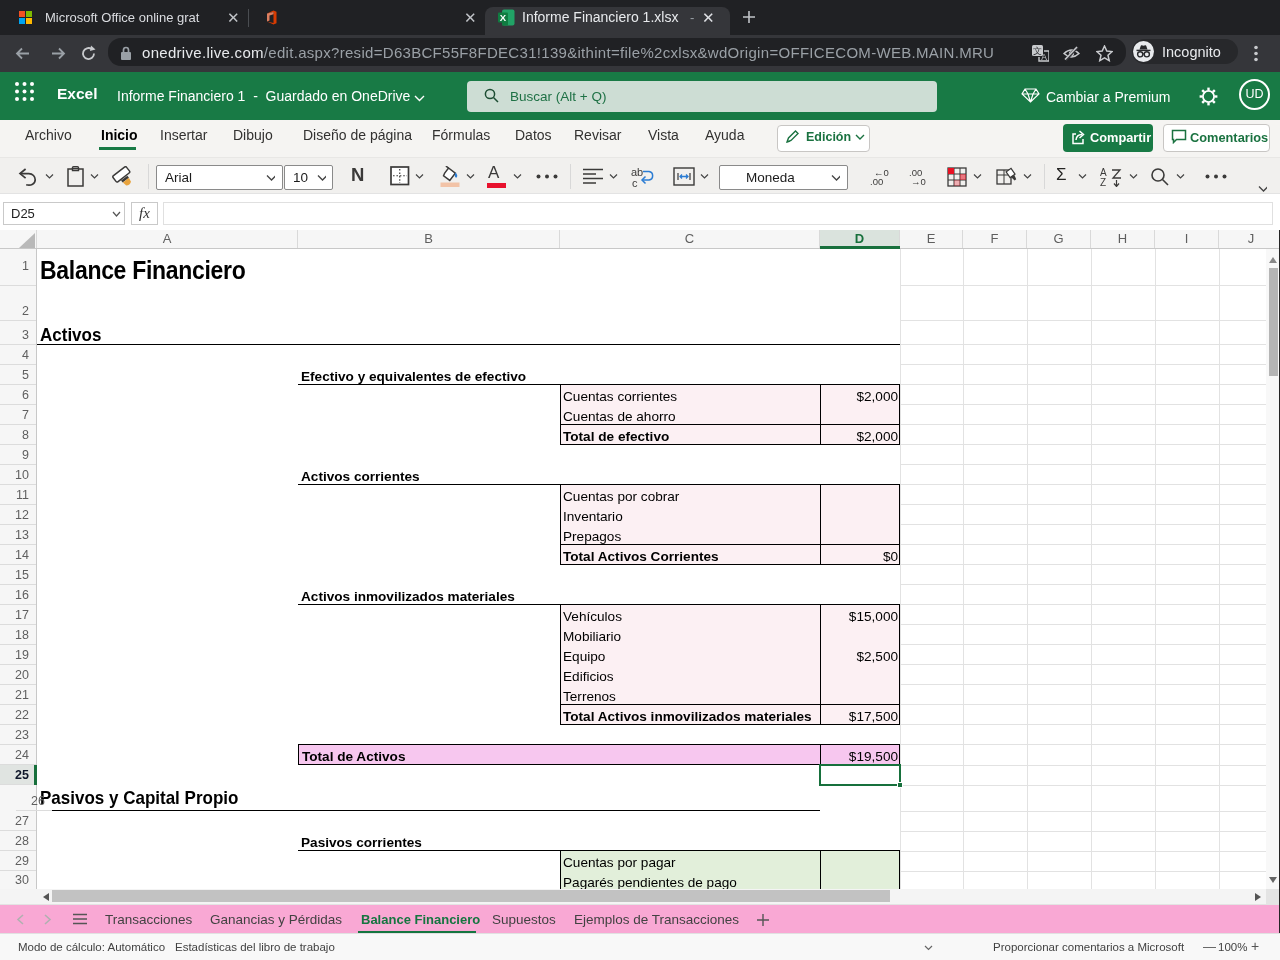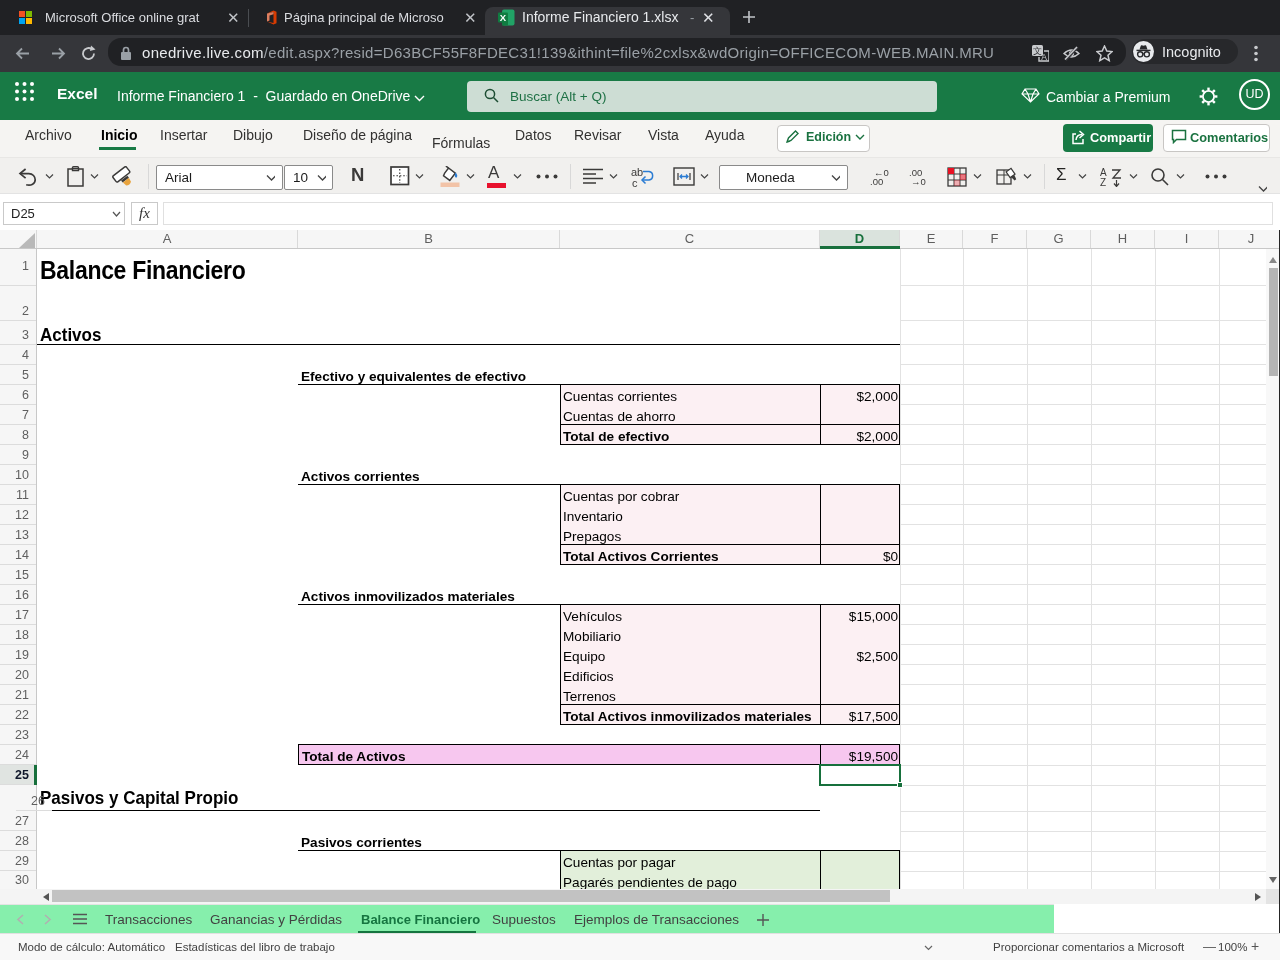--- a/index.html
+++ b/index.html
@@ -51,21 +51,20 @@
       <rect x="0" y="7" width="6" height="6" fill="#00a4ef"></rect>
       <rect x="7" y="7" width="6" height="6" fill="#ffb900"></rect>
     </svg>
   <div class="abs tabtitle" style="left:45px; top:0; width:175px;">Microsoft Office online grat</div>
   <div class="abs tabx" style="left:227px; top:10px;">✕</div>
   <div class="abs tabsep" style="left:248px;"></div>
   <svg class="abs" style="left:264px; top:10px;" width="14" height="15">
       <path d="M3 3.5 L9.5 0.5 L12.5 1.8 V13.2 L9.5 14.5 L3 11.5 L9.5 13 V2 Z" fill="#d83b01"></path>
       <path d="M3 3.5 V11.5 L5.5 10.5 V5.5 L9.5 4.2 V2 Z" fill="#ff8f6b" opacity="0.85"></path>
     </svg>
-  <div class="abs tabtitle" style="left:284px; top:0; width:176px;">Página principal de Microso</div>
   <div class="abs tabx" style="left:464px; top:10px;">✕</div>
 
   <div class="abs" id="activetab"></div>
   <svg class="abs" style="left:498px; top:9px;" width="17" height="17">
       <rect x="4" y="0.5" width="12.5" height="16" rx="2" fill="#21a366"></rect>
       <rect x="4" y="8.5" width="6" height="8" fill="#107c41"></rect>
       <rect x="0" y="3.5" width="10" height="10" rx="1" fill="#107c41"></rect>
       <text x="5" y="11.6" font-size="9.5" font-weight="bold" fill="#fff" text-anchor="middle" font-family="Liberation Sans">X</text>
     </svg>
   <div class="abs tabtitle" style="left:522px; top:0; width:166px; color:#e8eaed; font-size:14px;">Informe Financiero 1.xlsx</div>
@@ -179,21 +178,21 @@
   <div class="abs" style="left:1239px; top:7px; width:31px; height:31px; border:2px solid #fff; border-radius:50%; text-align:center; line-height:27px; font-size:12.5px;">UD</div>
 </div>
 
 <div class="abs" id="ribbonrow">
   <div class="rtab" style="left:25px;">Archivo</div>
   <div class="rtab b" style="left:101px; color:#000;">Inicio</div>
   <div class="abs" style="left:99px; top:27px; width:37px; height:3px; background:#187a45;"></div>
   <div class="rtab" style="left:160px;">Insertar</div>
   <div class="rtab" style="left:233px;">Dibujo</div>
   <div class="rtab" style="left:303px;">Diseño de página</div>
-  <div class="rtab" style="left:432px;margin-top:8px;">Fórmulas</div>
+  <div class="rtab" style="left:432px;">Fórmulas</div>
   <div class="rtab" style="left:515px;">Datos</div>
   <div class="rtab" style="left:574px;">Revisar</div>
   <div class="rtab" style="left:648px;">Vista</div>
   <div class="rtab" style="left:705px;">Ayuda</div>
 
   <div class="abs" style="left:777px; top:5px; width:93px; height:27px; border:1px solid #c8c6c4; border-radius:4px; background:#fff;"></div>
   <svg class="abs" style="left:786px; top:10px;" width="14" height="14">
       <path d="M1 12 L2.5 8 L9.5 1 L12 3.5 L5 10.5 Z M1 12 L4 11" fill="none" stroke="#1a7240" stroke-width="1.4"></path>
     </svg>
   <div class="abs" style="left:806px; top:0; height:35px; line-height:35px; font-size:12.5px; font-weight:bold; color:#1a7240;">Edición</div>
@@ -567,21 +566,21 @@
   <svg class="abs" style="left:43px; top:4px;" width="6" height="8">
       <path d="M0 4 L6 0 L6 8 Z" fill="#555"></path>
     </svg>
   <div class="abs" style="left:52px; top:1px; width:838px; height:12px; background:#c2c2c2;"></div>
   <svg class="abs" style="left:1255px; top:4px;" width="6" height="8">
       <path d="M6 4 L0 0 L0 8 Z" fill="#555"></path>
     </svg>
   <div class="abs" style="left:1266px; top:0px; width:14px; height:15px; background:#e4e4e4;"></div>
 </div>
 
-<div class="abs" id="sheetbar" style="left:0; top:904px; width:1054px; height:29px; background:#86efac; border-top:1px solid #e3e3e3; font-size:13.5px; color:#424242;">
+<div class="abs" id="sheetbar" style="left:0; top:904px; width:1280px; height:29px; background:#f9a8d4; border-top:1px solid #e3e3e3; font-size:13.5px; color:#424242;">
   <svg class="abs" style="left:16px; top:9px;" width="8" height="11">
       <path d="M7 1 L2 5.5 L7 10" stroke="#b0b0b0" stroke-width="1.6" fill="none"></path>
     </svg>
   <svg class="abs" style="left:44px; top:9px;" width="8" height="11">
       <path d="M1 1 L6 5.5 L1 10" stroke="#b0b0b0" stroke-width="1.6" fill="none"></path>
     </svg>
   <svg class="abs" style="left:73px; top:8px;" width="14" height="12">
       <path d="M0 1.5 H14 M0 6 H14 M0 10.5 H14" stroke="#555" stroke-width="1.6"></path>
     </svg>
   <div class="abs" style="left:105px; top:7px;">Transacciones</div>

